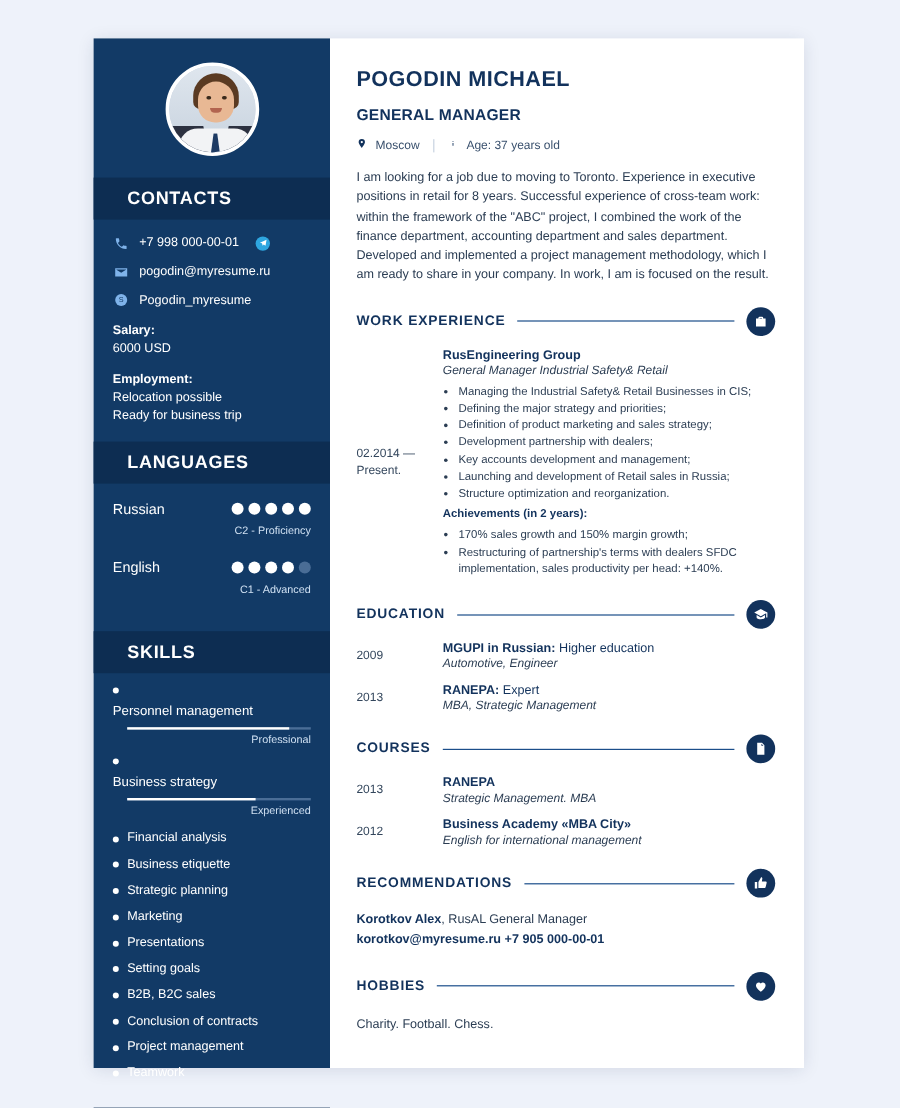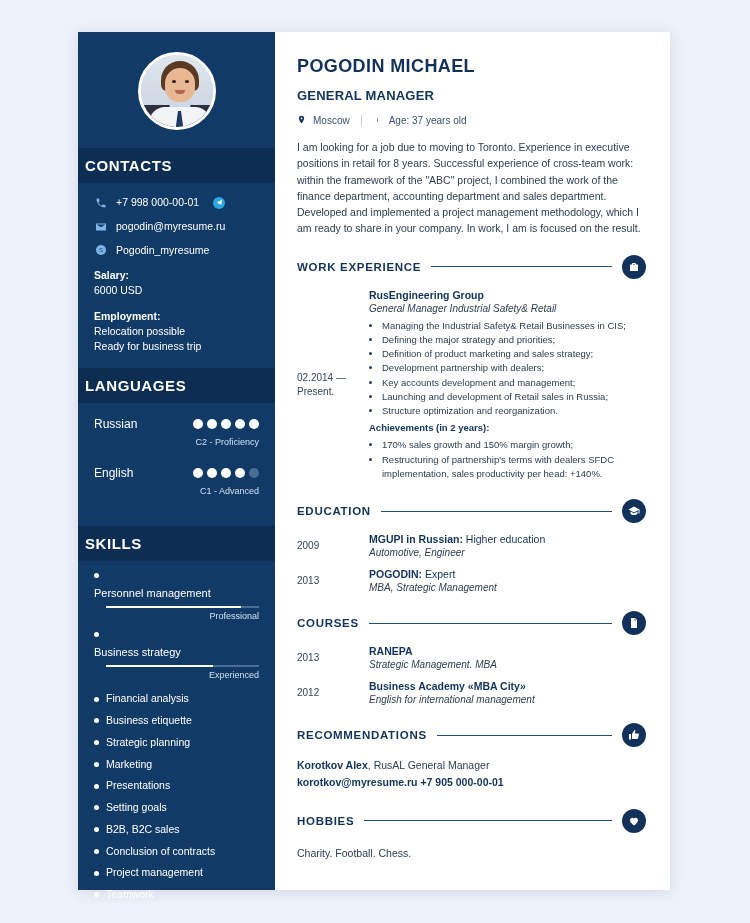--- a/index.html
+++ b/index.html
@@ -47,21 +47,21 @@
   .photo .shirt { position:absolute; left:8px; top:52px; width:62px; height:30px; background:#f2f3f5; border-radius:16px 16px 0 0; }
   .photo .jacket-l { position:absolute; left:2px; top:50px; width:30px; height:34px; background:#2c3140; transform: skewX(12deg); }
   .photo .jacket-r { position:absolute; left:46px; top:50px; width:30px; height:34px; background:#2c3140; transform: skewX(-12deg); }
   .photo .tie { position:absolute; left:34px; top:56px; width:10px; height:26px; background:#1d3a63; clip-path: polygon(35% 0, 65% 0, 100% 100%, 0 100%); }
 
   .side-head {
     background: #0d2d52;
     font-size: 15px;
     font-weight: bold;
     letter-spacing: 0.6px;
-    padding: 9px 7px;
+    padding: 9px 28px;
     margin-top: 4px;
   }
   .side-body { padding: 12px 16px 10px 16px; font-size: 10.5px; line-height: 1.5; }
 
   .contact-row { display:flex; align-items:center; gap:9px; margin-bottom: 8px; font-size: 10.5px; }
   .cicon { width:13px; height:13px; flex:0 0 13px; display:flex; align-items:center; justify-content:center; color:#7fb3ea; }
   .cicon svg { width:12px; height:12px; fill:#7fb3ea; }
   .tg-badge { width:12px; height:12px; border-radius:50%; background:#2ea6e0; display:inline-flex; align-items:center; justify-content:center; margin-left:5px; }
   .tg-badge svg { width:7px; height:7px; fill:#fff; }
 
@@ -364,21 +364,21 @@
       <div class="when">2009</div>
       <div class="what">
         <div class="t"><span>MGUPI in Russian:</span><span style="font-weight:normal"> Higher education</span></div>
         <div class="s">Automotive, Engineer</div>
       </div>
     </div>
 
     <div class="entry">
       <div class="when">2013</div>
       <div class="what">
-        <div class="t"><span>POGODIN:</span><span style="font-weight:normal"> Expert</span></div>
+        <div class="t"><span>RANEPA:</span><span style="font-weight:normal"> Expert</span></div>
         <div class="s">MBA, Strategic Management</div>
       </div>
     </div>
 
     <div class="sec">
       <span class="sec-title">COURSES</span>
       <span class="sec-line"></span>
       <span class="sec-badge">
         <svg viewBox="0 0 24 24">
             <path d="M6 2h8l4 4v16H6V2zm7 1.5V7h3.5L13 3.5zM8 11h8v1.5H8V11zm0 3h8v1.5H8V14zm0 3h5v1.5H8V17z"></path>

